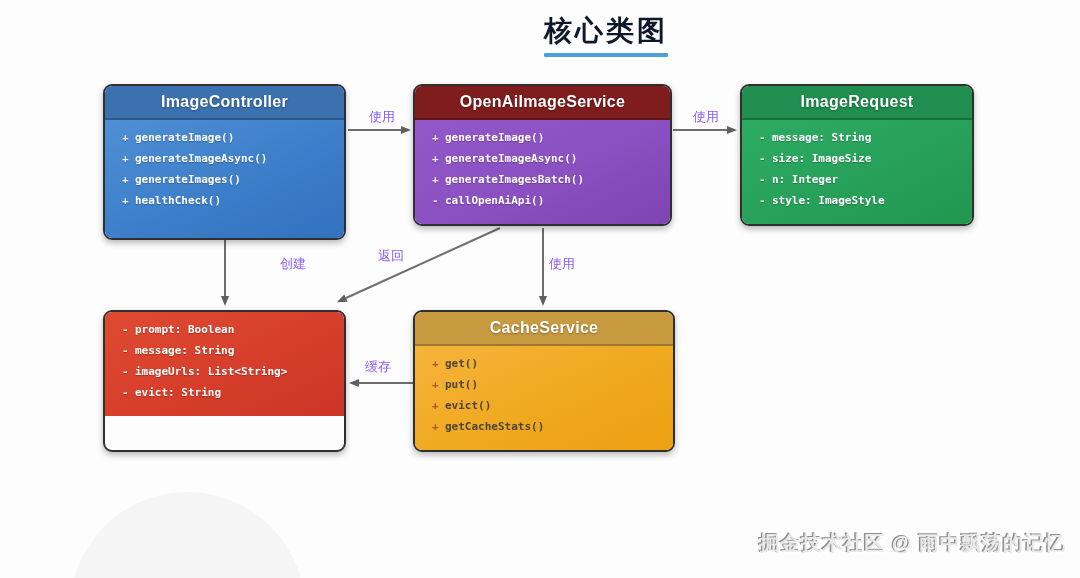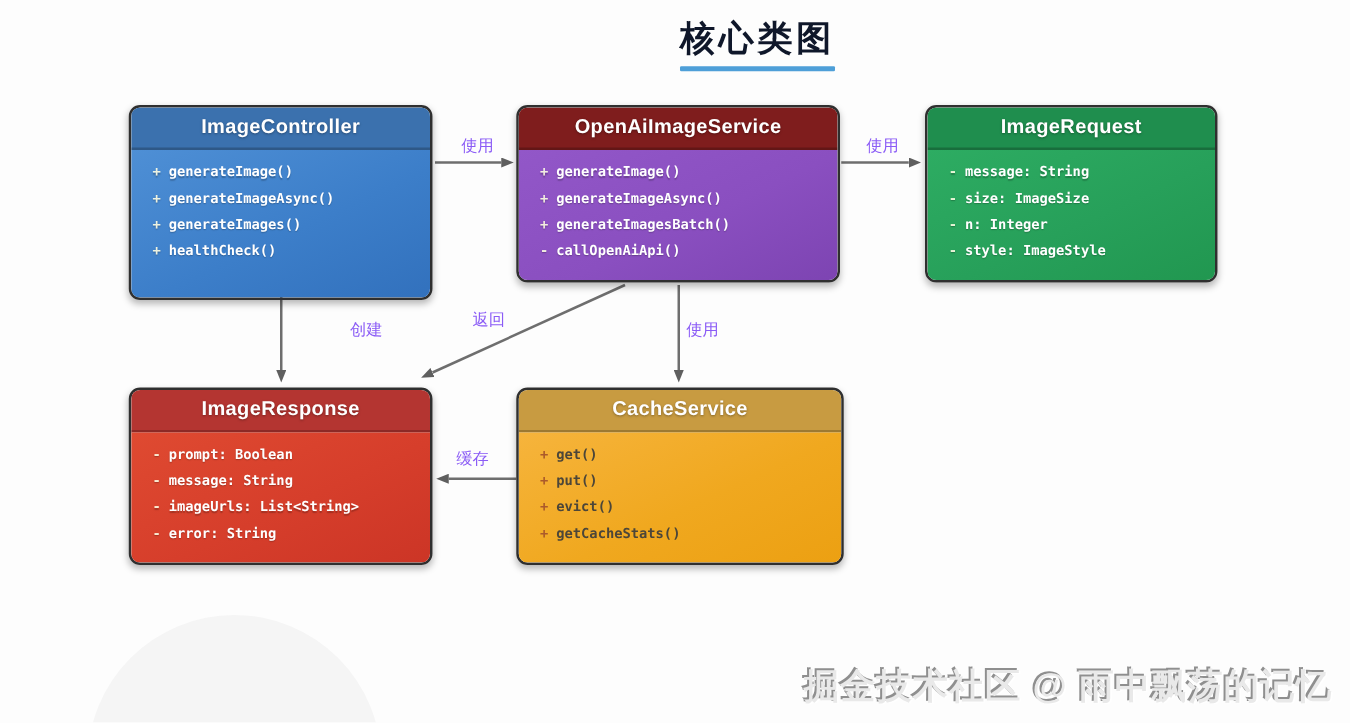--- a/index.html
+++ b/index.html
@@ -69,21 +69,21 @@
   .c-red .member { color:#ffffff; text-shadow:0 1px 1px rgba(0,0,0,0.25); }
   .c-red .sign { color:rgba(255,255,230,0.9); }
   
   .c-yellow .class-header { background:#c89b41; }
   .c-yellow .class-body  { background:linear-gradient(155deg,#f6b43c 0%,#f0a81f 55%,#eca012 100%); }
   .c-yellow .member { color:#4c4639; text-shadow:none; }
   .c-yellow .sign { color:#ab5a2b; }
 
   .watermark {
     position:absolute; right:14px; top:530px;
-    font-size:28px; font-weight:bold; letter-spacing:1px; white-space:nowrap;
+    font-size:20px; font-weight:bold; letter-spacing:1px; white-space:nowrap;
     color:#e9e9e9;
     text-shadow:-1.5px -1.5px 0 #8f8f8f, 1.5px 1.5px 1px rgba(255,255,255,0.95);
   }
 </style>
 </head>
 <body>
 
 <div class="canvas">
 
   <div class="bg-circle"></div>
@@ -180,39 +180,36 @@
           <span>n: Integer</span>
         </div>
       <div class="member">
           <span class="sign">-</span>
           <span>style: ImageStyle</span>
         </div>
     </div>
   </div>
 
   <div class="class-box c-red" style="left:103px; top:310px; width:243px; height:142px;">
-    <div class="class-header">
-      <span class="class-name">ImageResponse</span>
-    </div>
     <div class="class-body">
       <div class="member">
           <span class="sign">-</span>
           <span>prompt: Boolean</span>
         </div>
       <div class="member">
           <span class="sign">-</span>
           <span>message: String</span>
         </div>
       <div class="member">
           <span class="sign">-</span>
           <span>imageUrls: List&lt;String&gt;</span>
         </div>
       <div class="member">
           <span class="sign">-</span>
-          <span>error: String</span>
+          <span>evict: String</span>
         </div>
     </div>
   </div>
 
   <div class="class-box c-yellow" style="left:413px; top:310px; width:262px; height:142px;">
     <div class="class-header">
       <span class="class-name">CacheService</span>
     </div>
     <div class="class-body">
       <div class="member">

